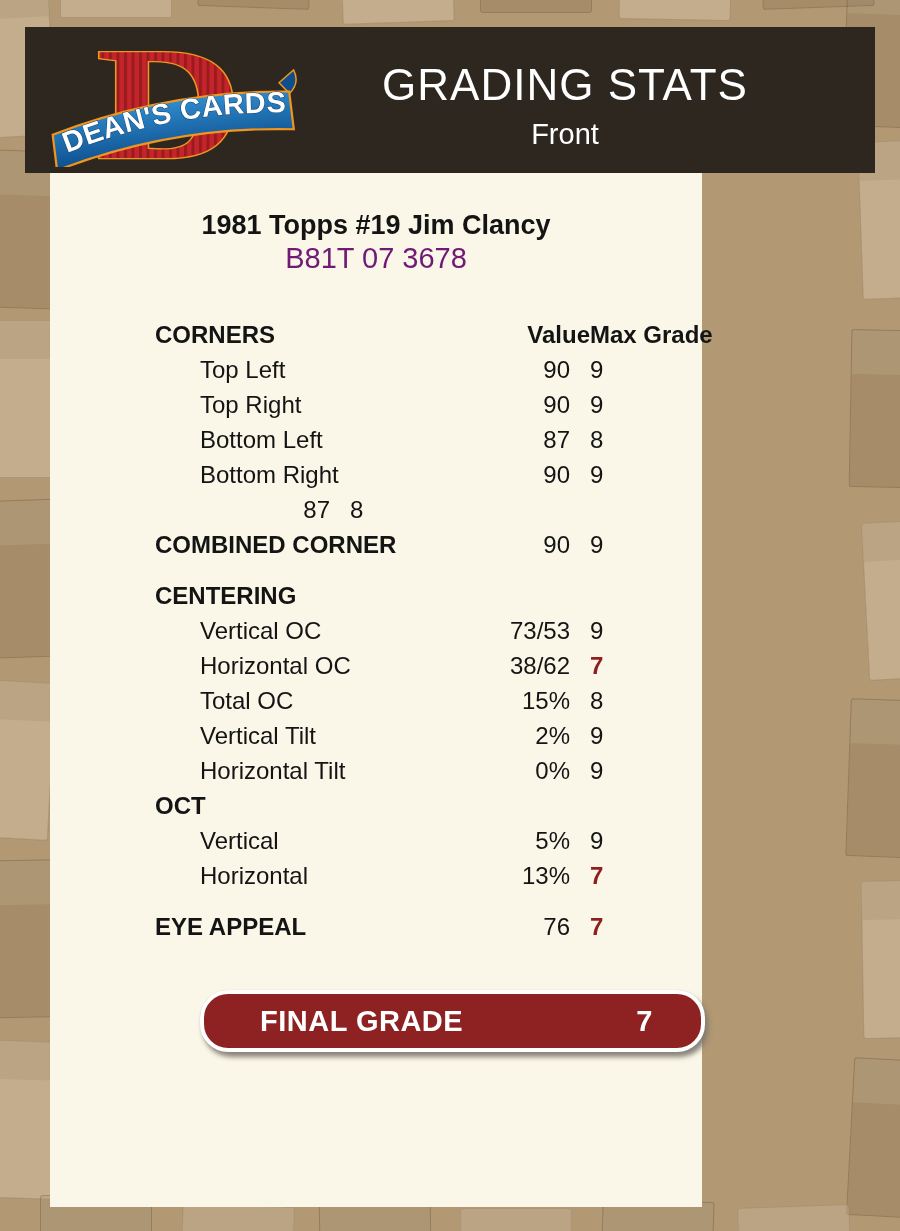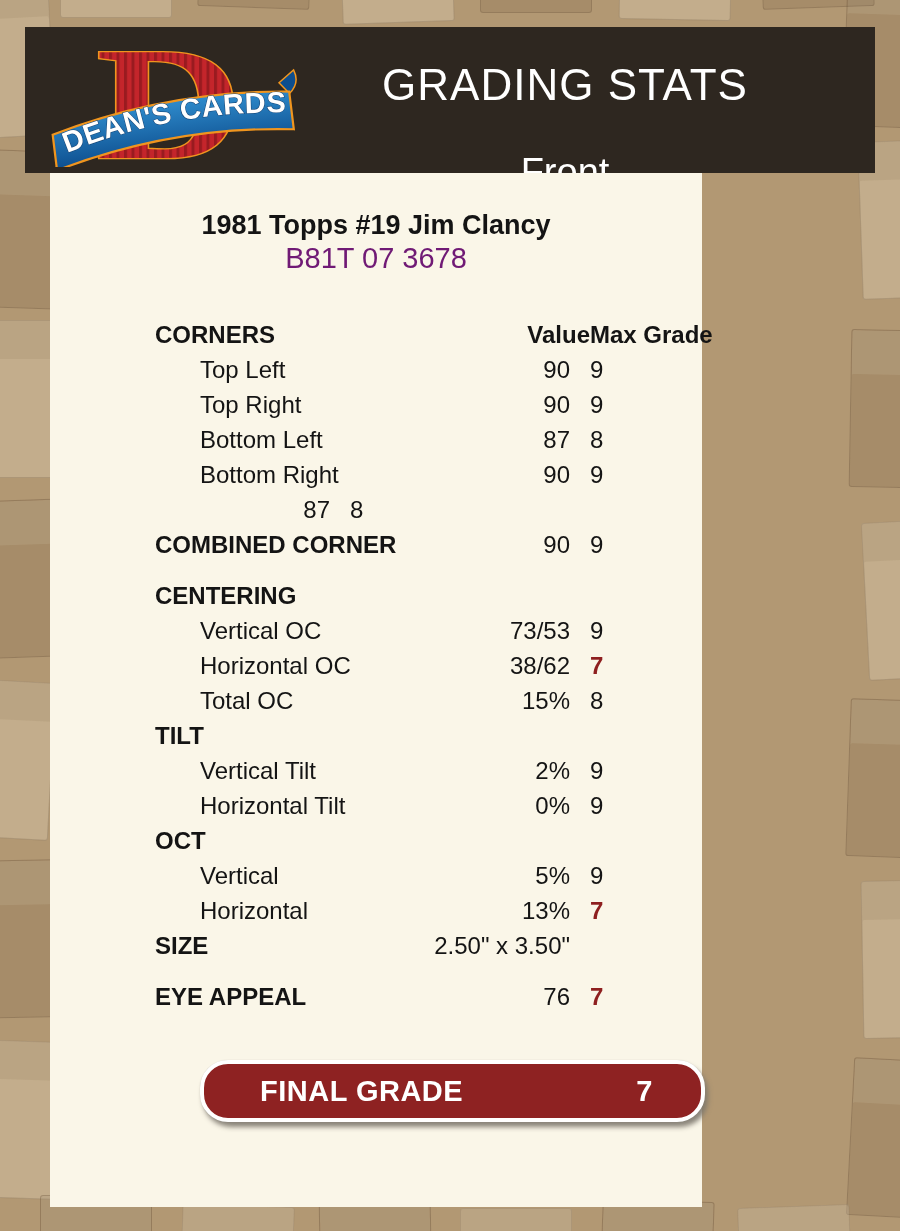--- a/index.html
+++ b/index.html
@@ -12,21 +12,21 @@
   .stage{position:relative;width:900px;height:1231px;overflow:hidden;background:var(--tan);}
   
   .bgc{position:absolute;width:112px;height:158px;border:1px solid rgba(92,70,48,.22);border-radius:3px;}
   .bgc-a{background:rgba(245,235,214,.26);box-shadow:inset 0 38px 0 rgba(120,92,60,.10);}
   .bgc-b{background:rgba(82,60,38,.13);box-shadow:inset 0 44px 0 rgba(245,235,214,.10);}
   
   .topbar{position:absolute;left:25px;top:27px;width:850px;height:146px;background:var(--darkbar);z-index:2;}
   .logo{position:absolute;left:24px;top:6px;width:248px;height:134px;}
   .titles{position:absolute;left:260px;right:30px;top:0;height:100%;text-align:center;color:#fff;padding-top:32px;}
   .h-title{font-size:44px;line-height:52px;font-weight:400;letter-spacing:1px;}
-  .h-sub{font-size:38px;line-height:46px;font-weight:400;margin-top:38px;}
+  .h-sub{font-size:29px;line-height:46px;font-weight:400;}
   
   .panel{position:absolute;left:50px;top:173px;width:652px;height:1034px;background:var(--cream);z-index:2;}
   .card-title{margin-top:36px;text-align:center;font-size:27px;line-height:32px;font-weight:bold;}
   .card-serial{text-align:center;font-size:29px;line-height:34px;color:#701a75;}
   
   .grade-table{margin-top:42px;margin-left:105px;}
   .trow{display:grid;grid-template-columns:195px 240px 268px;line-height:35px;font-size:24px;white-space:nowrap;}
   .trow.gap{margin-top:16px;}
   .trow .c-label{text-align:left;}
   .trow.sub .c-label{padding-left:45px;font-weight:400;}
@@ -165,21 +165,20 @@
           <div class="c-label">Horizontal OC</div>
           <div class="c-value">38/62</div>
           <div class="c-max red">7</div>
         </div>
         <div class="trow sub">
           <div class="c-label">Total OC</div>
           <div class="c-value">15%</div>
           <div class="c-max">8</div>
         </div>
         <div class="trow strong">
-          <div class="c-label">TILT</div>
           <div class="c-value"></div>
           <div class="c-max"></div>
         </div>
         <div class="trow sub">
           <div class="c-label">Vertical Tilt</div>
           <div class="c-value">2%</div>
           <div class="c-max">9</div>
         </div>
         <div class="trow sub">
           <div class="c-label">Horizontal Tilt</div>
@@ -193,25 +192,20 @@
         </div>
         <div class="trow sub">
           <div class="c-label">Vertical</div>
           <div class="c-value">5%</div>
           <div class="c-max">9</div>
         </div>
         <div class="trow sub">
           <div class="c-label">Horizontal</div>
           <div class="c-value">13%</div>
           <div class="c-max red">7</div>
-        </div>
-        <div class="trow strong">
-          <div class="c-label">SIZE</div>
-          <div class="c-value">2.50" x 3.50"</div>
-          <div class="c-max"></div>
         </div>
         <div class="trow strong gap">
           <div class="c-label">EYE APPEAL</div>
           <div class="c-value">76</div>
           <div class="c-max red">7</div>
         </div>
       </div>
 
     <div class="final-grade">
       <span>FINAL GRADE</span>

